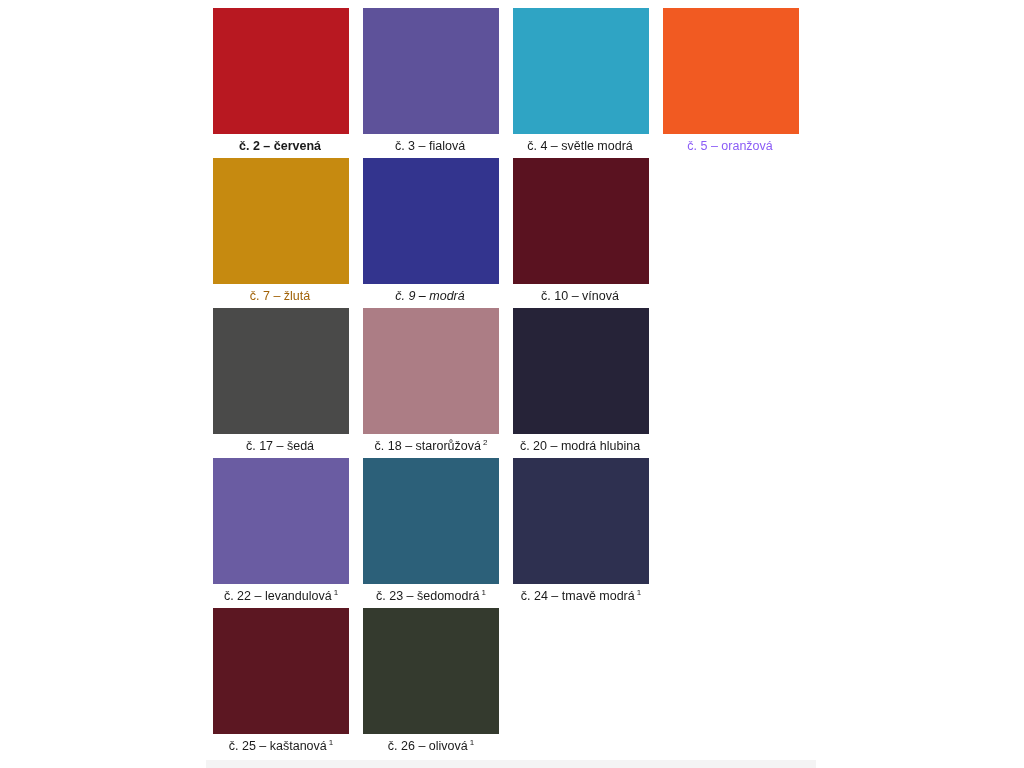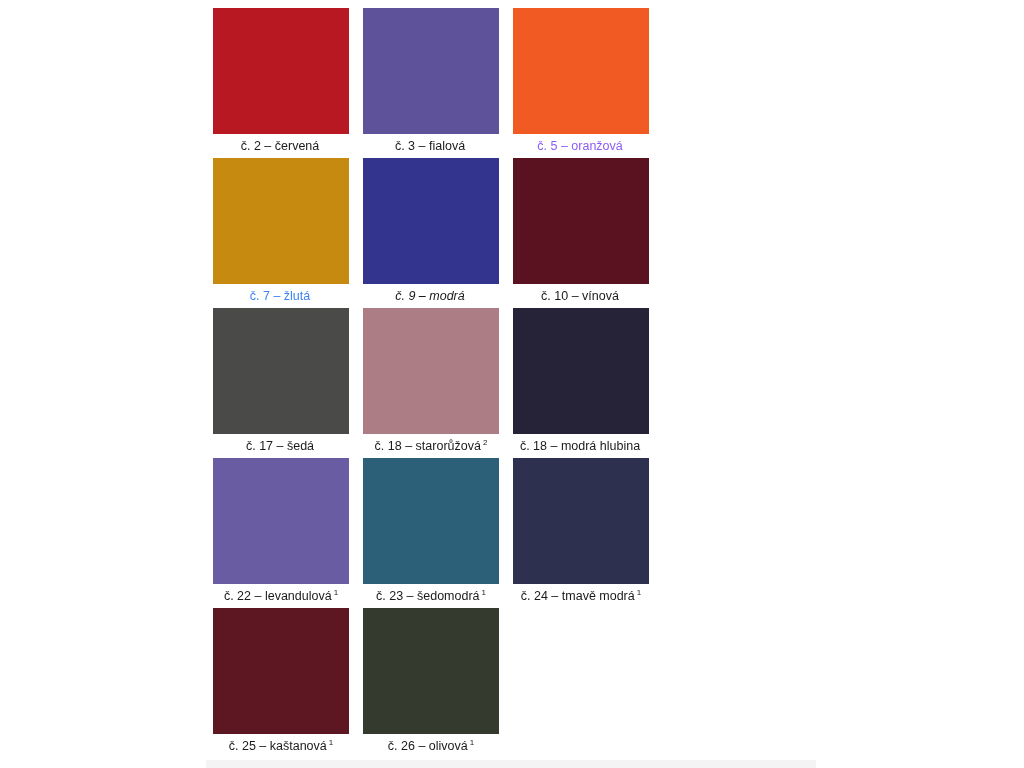--- a/index.html
+++ b/index.html
@@ -88,42 +88,48 @@
 </head>
 <body>
 
 <div id="swatch-page" style="background-color: rgb(255, 255, 255);">
 
   <div class="swatch-grid">
 
     <div class="swatch-row">
       <div class="swatch-cell">
         <div class="swatch-chip" style="background-color: rgb(184, 24, 33);"></div>
-        <div class="swatch-label" style="color: rgb(26, 26, 26);">
+        <div class="swatch-label" style="color: rgb(26, 26, 26); font-weight: bold;">
           <span>č. 2 – červená</span><span class="sup"></span>
         </div>
       </div>
       <div class="swatch-cell">
         <div class="swatch-chip" style="background-color: rgb(94, 82, 154);"></div>
         <div class="swatch-label" style="color: rgb(26, 26, 26);">
           <span>č. 3 – fialová</span><span class="sup"></span>
+        </div>
+      </div>
+      <div class="swatch-cell">
+        <div class="swatch-chip" style="background-color: rgb(47, 164, 196);"></div>
+        <div class="swatch-label" style="color: rgb(26, 26, 26);">
+          <span>č. 4 – světle modrá</span><span class="sup"></span>
         </div>
       </div>
       <div class="swatch-cell">
         <div class="swatch-chip" style="background-color: rgb(241, 90, 34);"></div>
         <div class="swatch-label" style="color: #8b5cf6;">
           <span>č. 5 – oranžová</span><span class="sup"></span>
         </div>
       </div>
     </div>
 
     <div class="swatch-row">
       <div class="swatch-cell">
         <div class="swatch-chip" style="background-color: rgb(198, 138, 16);"></div>
-        <div class="swatch-label" style="color: #3b82f6;">
+        <div class="swatch-label" style="color: #a16207;">
           <span>č. 7 – žlutá</span><span class="sup"></span>
         </div>
       </div>
       <div class="swatch-cell">
         <div class="swatch-chip" style="background-color: rgb(51, 52, 142);"></div>
         <div class="swatch-label" style="color: rgb(26, 26, 26); font-style: italic;">
           <span>č. 9 – modrá</span><span class="sup"></span>
         </div>
       </div>
       <div class="swatch-cell">
@@ -143,21 +149,21 @@
       </div>
       <div class="swatch-cell">
         <div class="swatch-chip" style="background-color: rgb(172, 125, 133);"></div>
         <div class="swatch-label" style="color: rgb(26, 26, 26);">
           <span>č. 18 – starorůžová</span><span class="sup">2</span>
         </div>
       </div>
       <div class="swatch-cell">
         <div class="swatch-chip" style="background-color: rgb(38, 35, 56);"></div>
         <div class="swatch-label" style="color: rgb(26, 26, 26);">
-          <span>č. 18 – modrá hlubina</span><span class="sup"></span>
+          <span>č. 20 – modrá hlubina</span><span class="sup"></span>
         </div>
       </div>
     </div>
 
     <div class="swatch-row">
       <div class="swatch-cell">
         <div class="swatch-chip" style="background-color: rgb(106, 92, 162);"></div>
         <div class="swatch-label" style="color: rgb(26, 26, 26); text-align: center;">
           <span>č. 22 – levandulová</span><span class="sup">1</span>
         </div>

